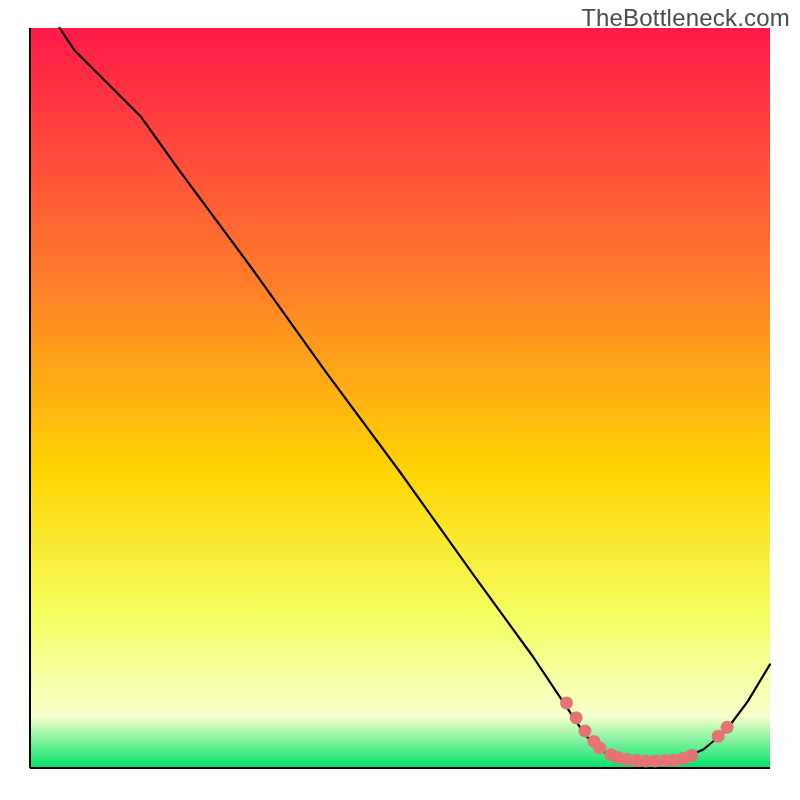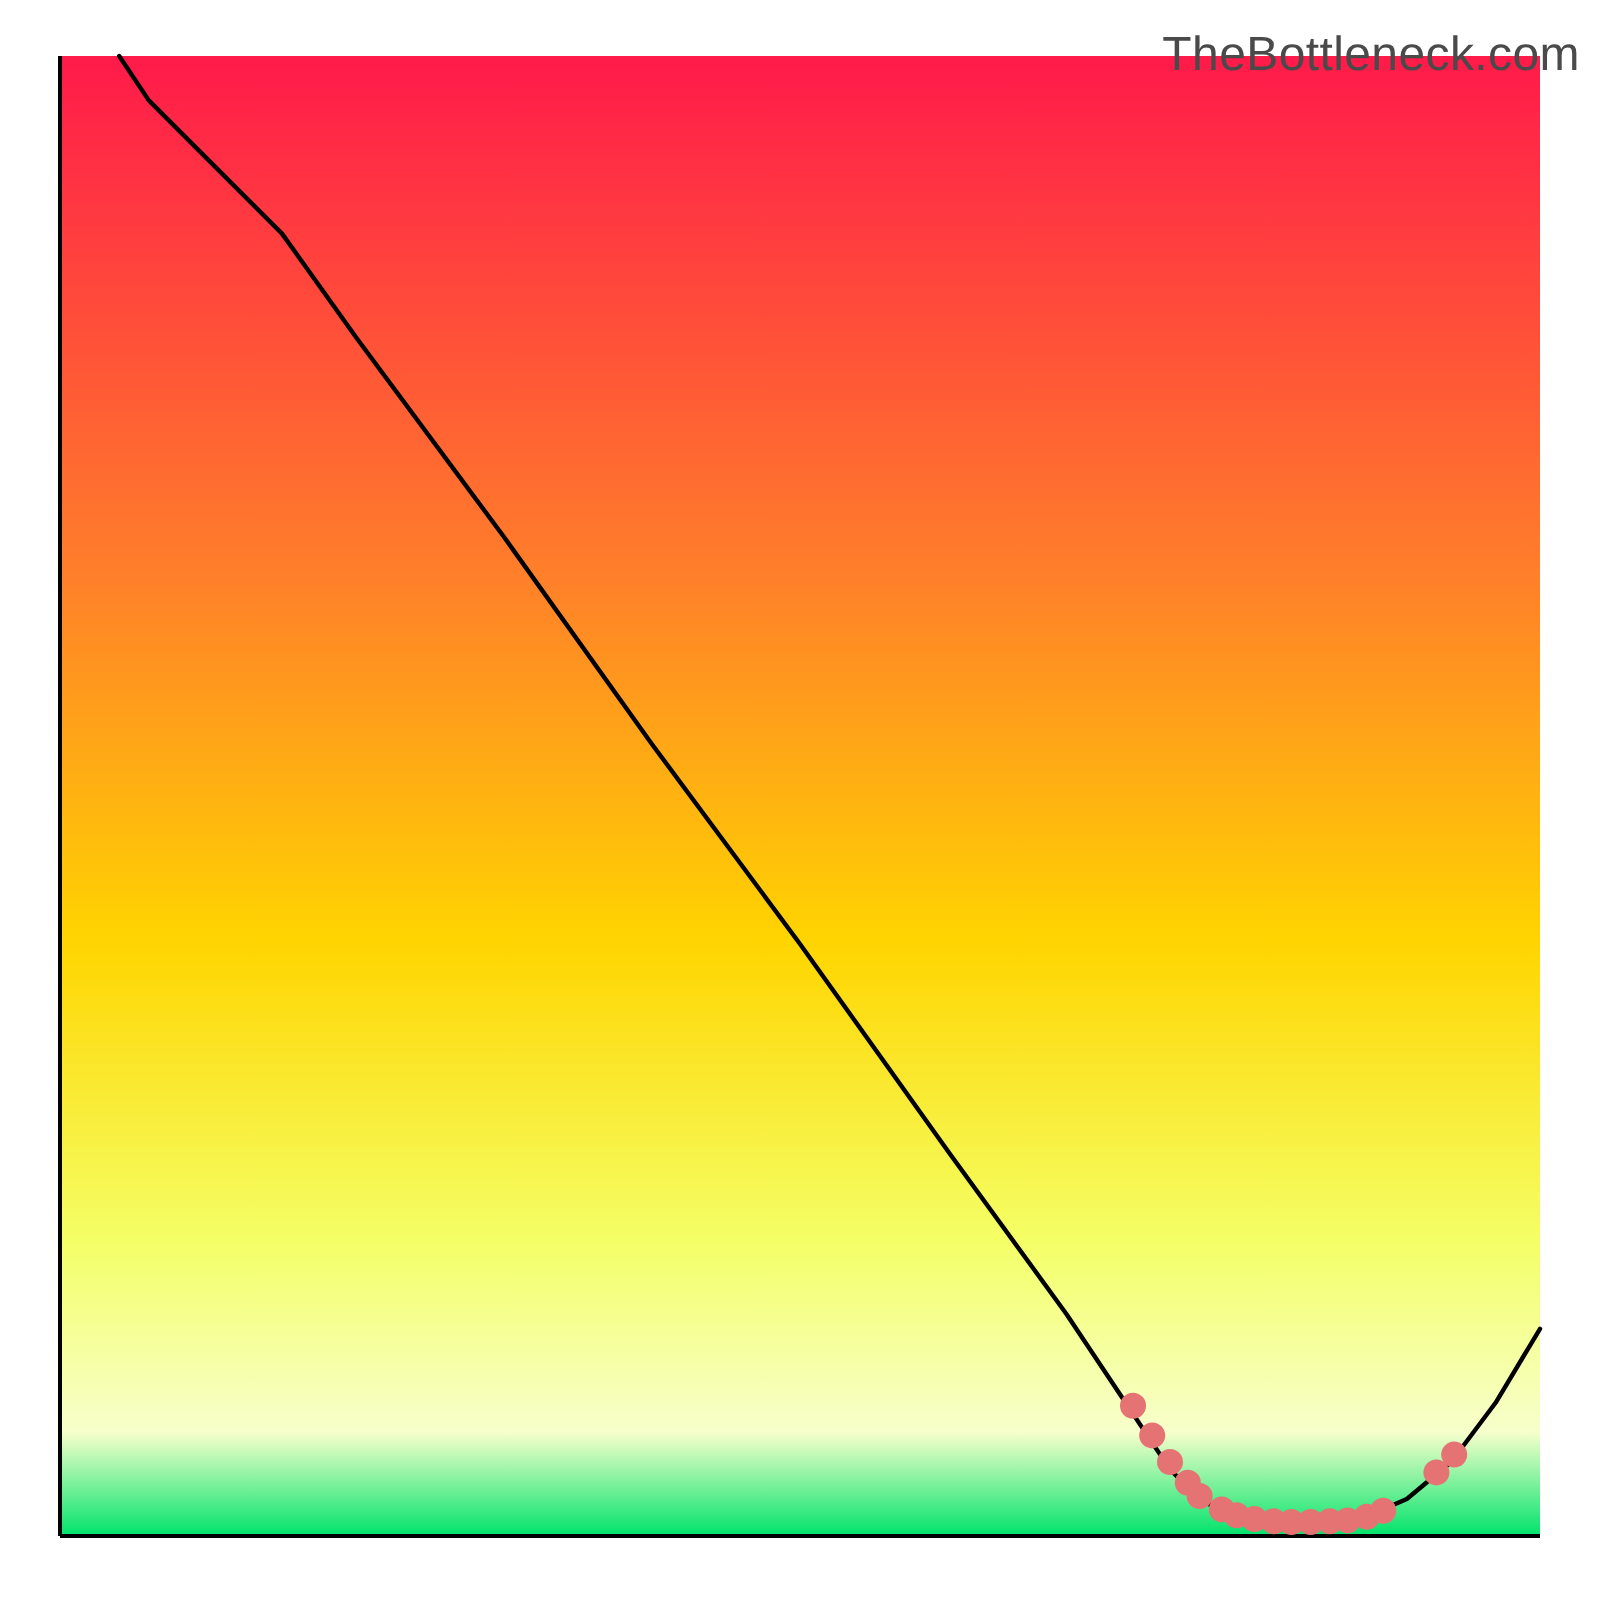--- a/index.html
+++ b/index.html
@@ -11,21 +11,21 @@
     background: #fff;
     font-family: Arial, Helvetica, sans-serif;
   }
   #container {
     position: relative;
     width: 800px;
     height: 800px;
   }
   #watermark {
     position: absolute;
-    top: 14px;
+    top: 4px;
     right: 10px;
     font-size: 24px;
     font-weight: 500;
     color: #4a4a4a;
     letter-spacing: 0.2px;
     z-index: 5;
     margin-left: 12px;
   }
   svg {
     display: block;

